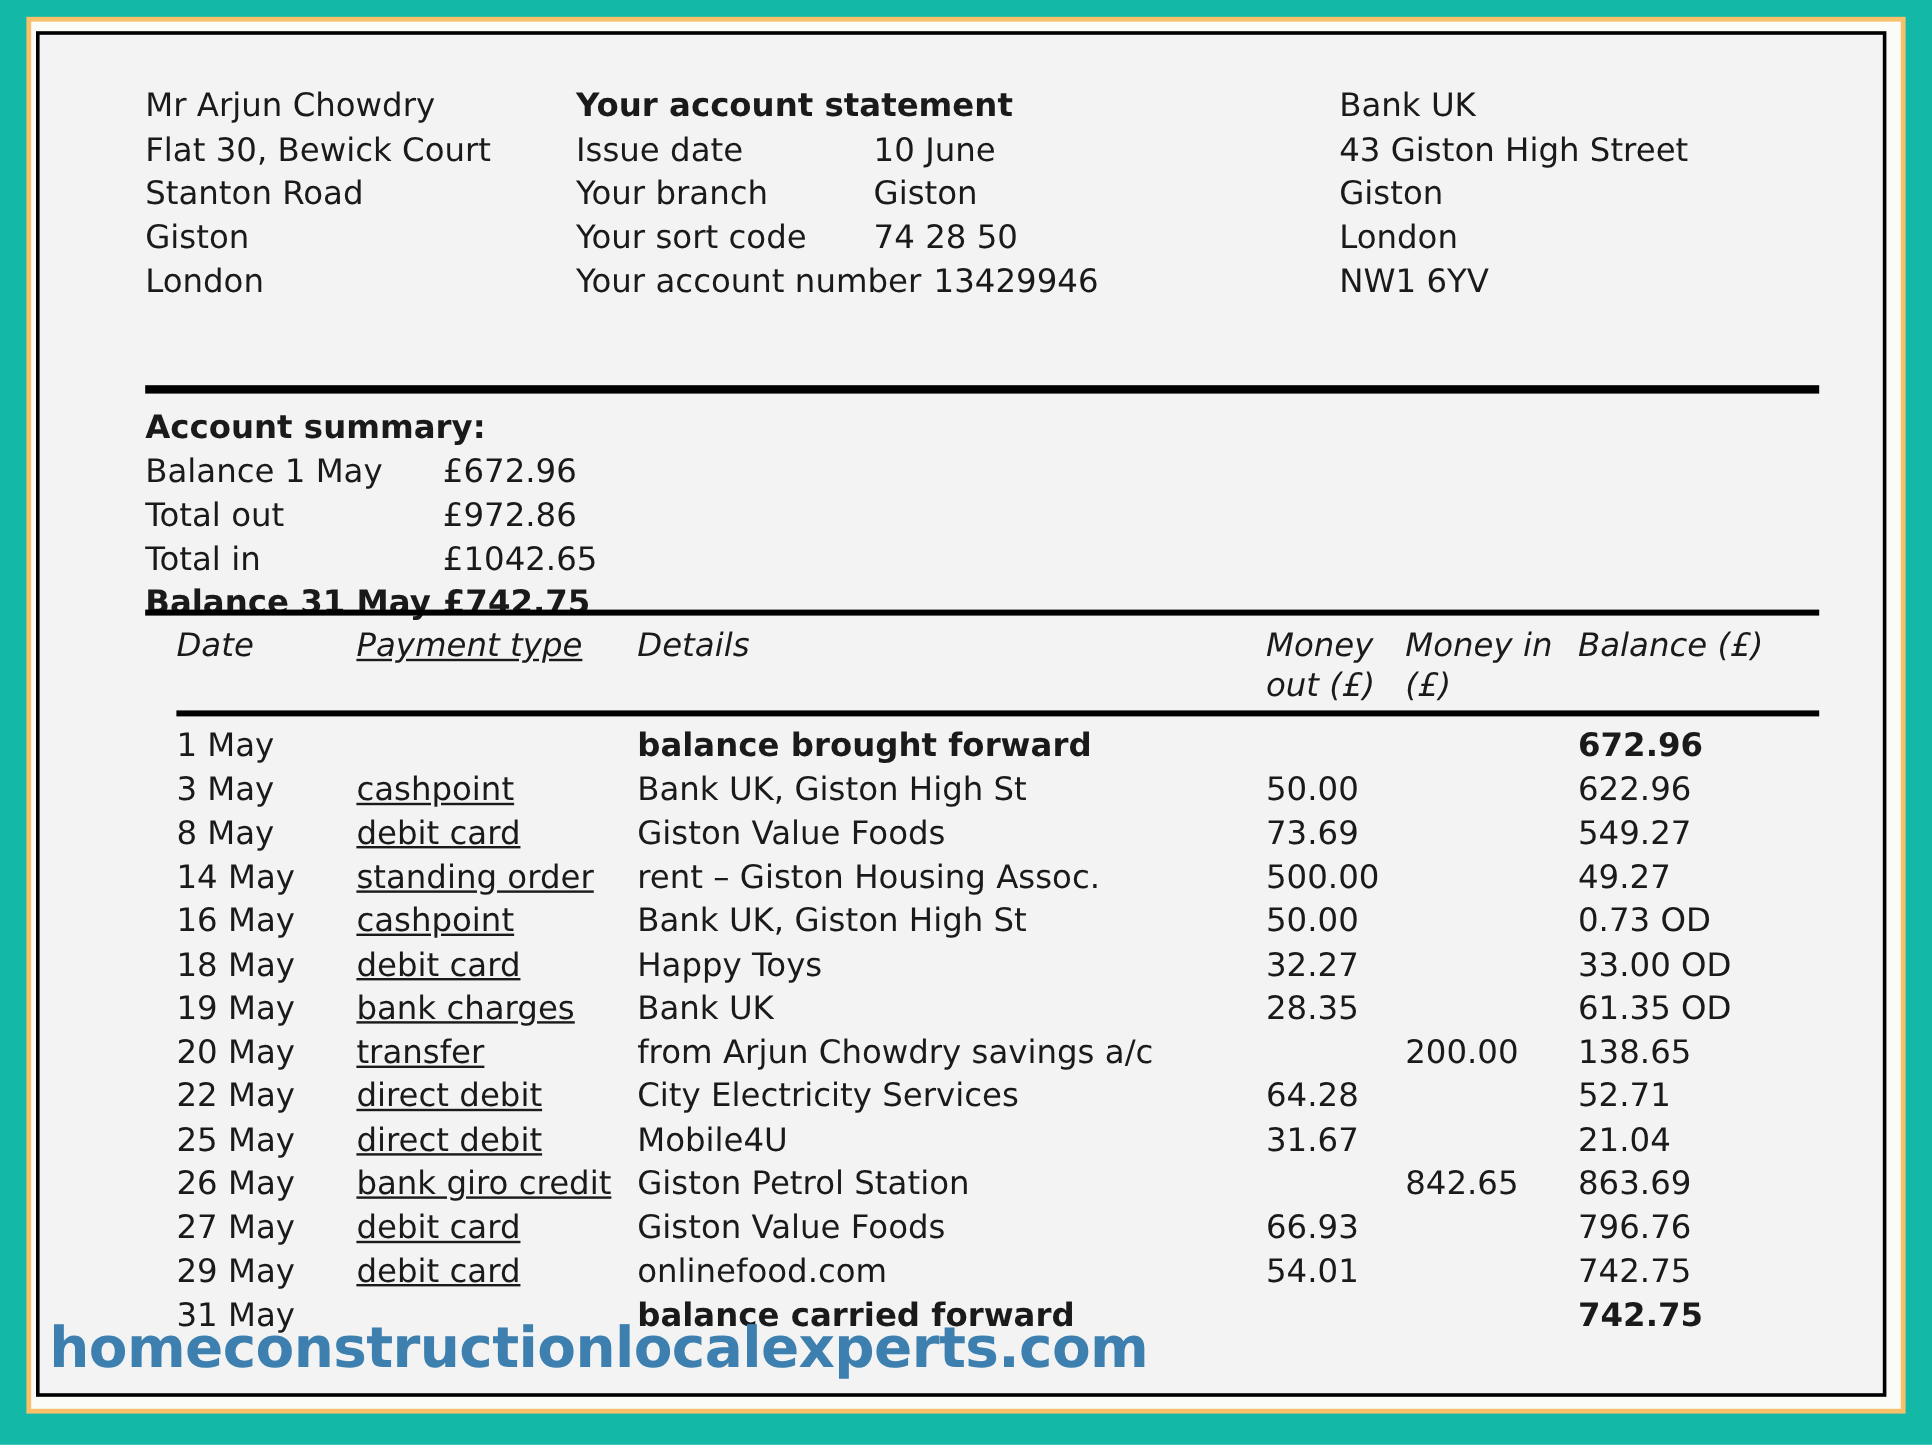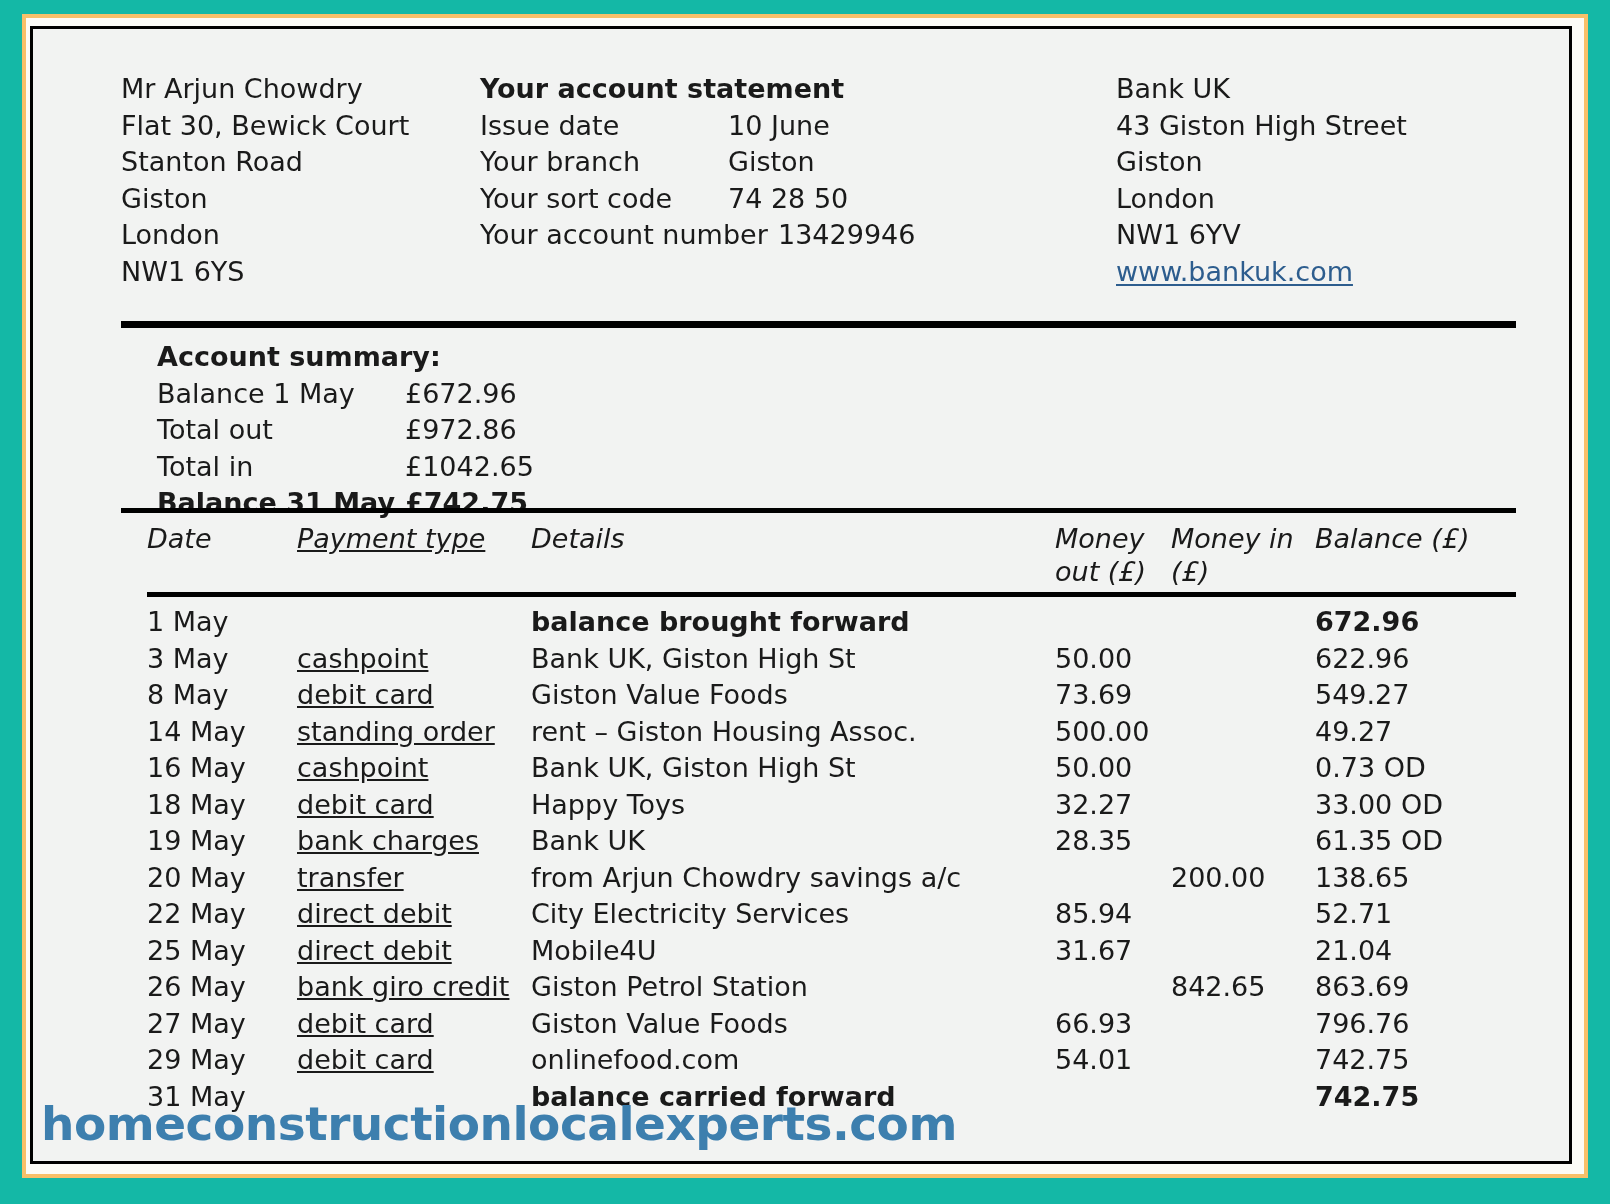--- a/index.html
+++ b/index.html
@@ -99,21 +99,21 @@
   
   .summary {
     position: absolute;
     left: 88px;
     top: 310px;
     font-size: 27px;
     line-height: 36.5px;
     color: #1a1a1a;
     white-space: nowrap;
   }
-  .summary .row { position: relative; height: 36.5px; margin-left: 36px; }
+  .summary .row { position: relative; height: 36.5px; }
   .summary .label { display: inline-block; }
   .summary .amount { position: absolute; left: 248px; top: 0; }
 
   
   .table {
     position: absolute;
     left: 0;
     right: 0;
     top: 487px;
     font-size: 27px;
@@ -168,21 +168,20 @@
   <div class="doc">
 
     <div class="header">
 
       <div class="col col-customer">
         <span class="line">Mr Arjun Chowdry</span>
         <span class="line">Flat 30, Bewick Court</span>
         <span class="line">Stanton Road</span>
         <span class="line">Giston</span>
         <span class="line">London</span>
-        <span class="line">NW1 6YS</span>
       </div>
 
       <div class="col col-account">
         <span class="line bold">Your account statement</span>
         <span class="line kv">
           <span class="k">Issue date</span>
           <span class="v">10 June</span>
         </span>
         <span class="line kv">
           <span class="k">Your branch</span>
@@ -197,21 +196,20 @@
           <span class="v-acct">13429946</span>
         </span>
       </div>
 
       <div class="col col-bank">
         <span class="line">Bank UK</span>
         <span class="line">43 Giston High Street</span>
         <span class="line">Giston</span>
         <span class="line">London</span>
         <span class="line">NW1 6YV</span>
-        <span class="line"><a class="weblink" href="#">www.bankuk.com</a></span>
       </div>
 
     </div>
 
     <div class="rule rule-thick" style="top:292px;"></div>
 
     <div class="summary">
       <div class="row">
         <span class="label bold">Account summary:</span>
       </div>
@@ -321,21 +319,21 @@
           <span class="cell c-details">from Arjun Chowdry savings a/c</span>
           <span class="cell c-out"></span>
           <span class="cell c-in">200.00</span>
           <span class="cell c-bal">138.65</span>
         </div>
 
         <div class="trow">
           <span class="cell c-date">22 May</span>
           <span class="cell c-type">direct debit</span>
           <span class="cell c-details">City Electricity Services</span>
-          <span class="cell c-out">85.94</span>
+          <span class="cell c-out">64.28</span>
           <span class="cell c-in"></span>
           <span class="cell c-bal">52.71</span>
         </div>
 
         <div class="trow">
           <span class="cell c-date">25 May</span>
           <span class="cell c-type">direct debit</span>
           <span class="cell c-details">Mobile4U</span>
           <span class="cell c-out">31.67</span>
           <span class="cell c-in"></span>

